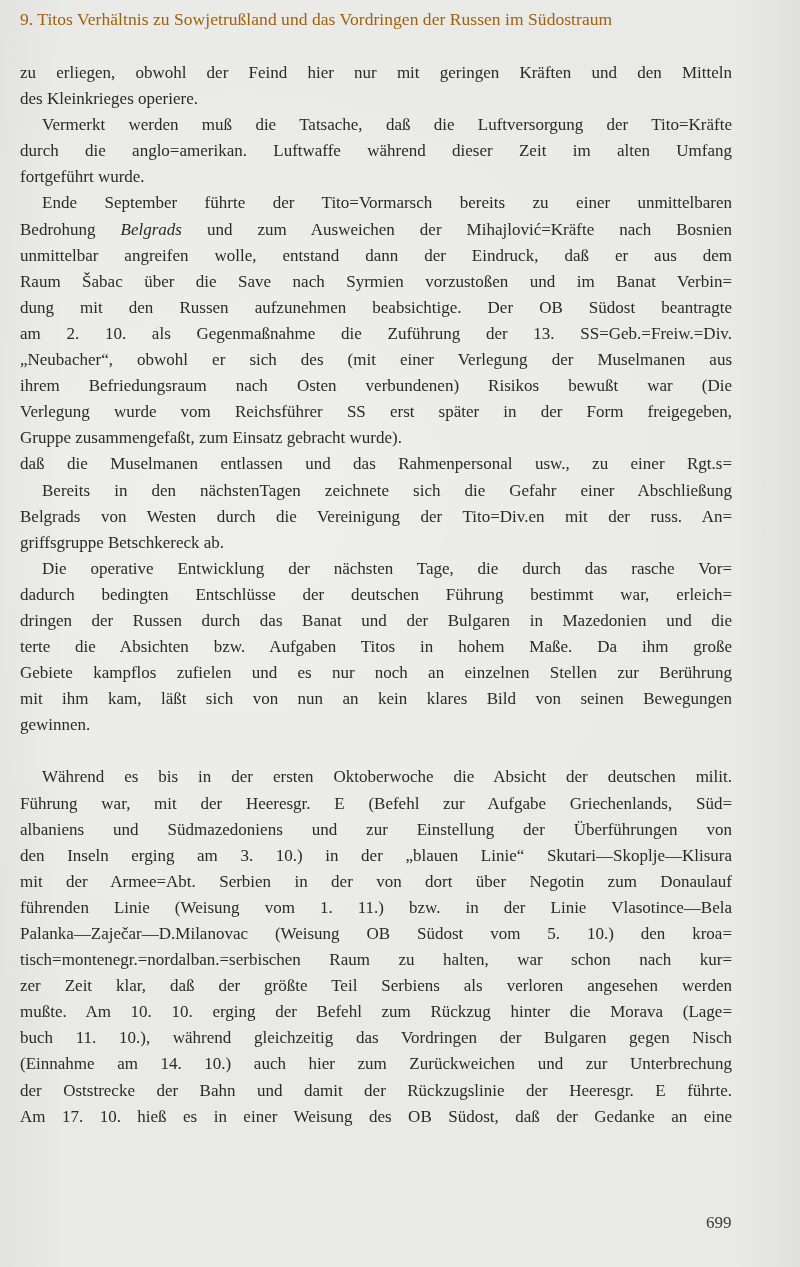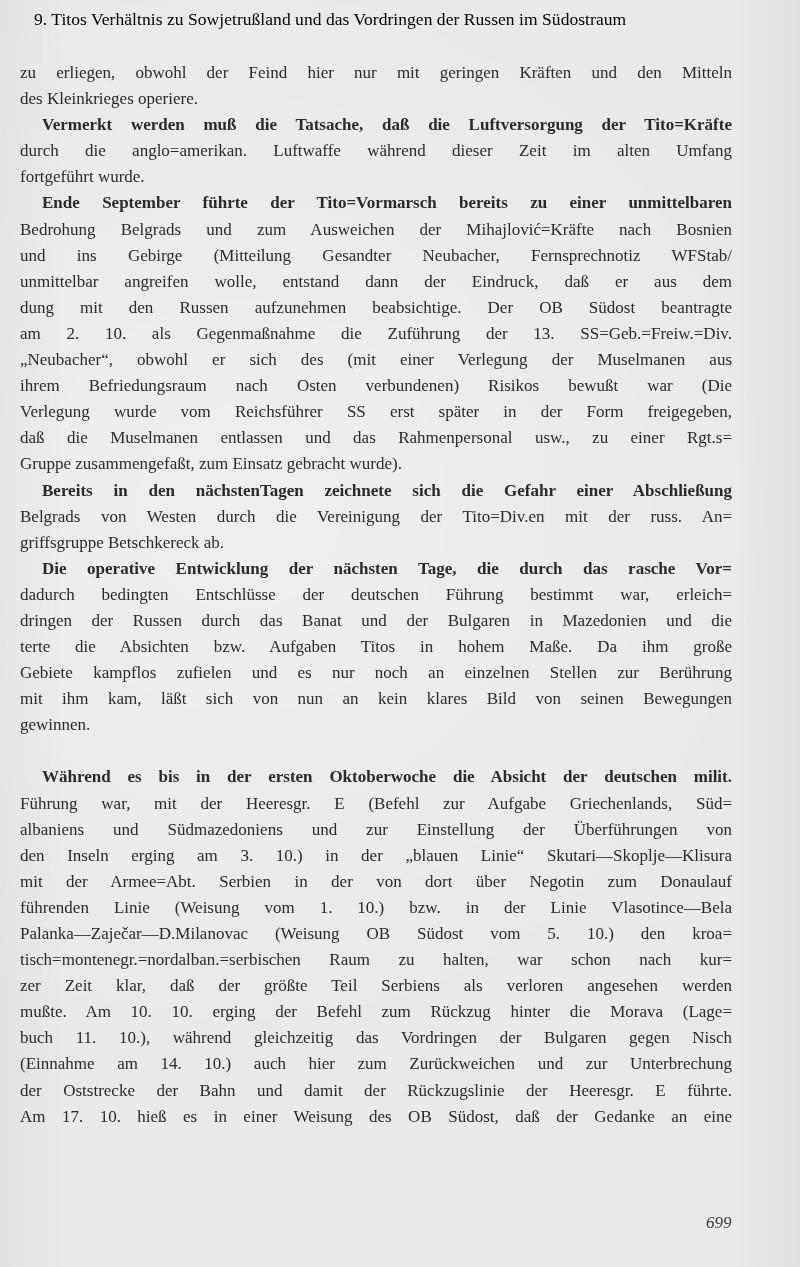--- a/index.html
+++ b/index.html
@@ -18,26 +18,26 @@
   .scan-noise {
     position: absolute;
     inset: 0;
     background:
       radial-gradient(circle at 30% 40%, rgba(255,255,255,0.25), rgba(0,0,0,0) 60%),
       linear-gradient(90deg, rgba(0,0,0,0.03), rgba(0,0,0,0) 8%, rgba(0,0,0,0) 92%, rgba(0,0,0,0.04));
     pointer-events: none;
   }
   .running-head {
     position: absolute;
-    left: 34px;
+    left: 20px;
     top: 9px;
     width: 720px;
     font-size: 17.5px;
     letter-spacing: 0.05px;
-    color: #000000;
+    color: #a16207;
     white-space: nowrap;
   }
   .text-block {
     position: absolute;
     left: 20px;
     top: 60px;
     width: 712px;
   }
   .line {
     height: 26.1px;
@@ -46,34 +46,33 @@
     white-space: nowrap;
     text-align: justify;
     text-align-last: justify;
     color: #2a2a2a;
   }
   .line.last {
     text-align-last: left;
   }
   .line.indent {
     padding-left: 22px;
-    font-weight: bold;
   }
   .gap {
     height: 26px;
   }
   .italic {
+    font-style: italic;
   }
   .page-number {
     position: absolute;
     left: 706px;
     top: 1213px;
     font-size: 17px;
     color: #3a3a3a;
-    font-style: italic;
   }
 </style>
 </head>
 <body>
 
 <div class="scan-noise"></div>
 
 <div class="running-head">9. Titos Verhältnis zu Sowjetrußland und das Vordringen der Russen im Südostraum</div>
 
 <div class="text-block">
@@ -85,29 +84,29 @@
 
   <div>
     <div class="line indent">Vermerkt werden muß die Tatsache, daß die Luftversorgung der Tito=Kräfte</div>
     <div class="line">durch die anglo=amerikan. Luftwaffe während dieser Zeit im alten Umfang</div>
     <div class="line last">fortgeführt wurde.</div>
   </div>
 
   <div>
     <div class="line indent">Ende September führte der Tito=Vormarsch bereits zu einer unmittelbaren</div>
     <div class="line"><span>Bedrohung </span><span class="italic">Belgrads</span><span> </span><span>und zum Ausweichen der Mihajlović=Kräfte nach Bosnien</span></div>
-    <div class="line">und ins Gebirge (Mitteilung Gesandter Neubacher, Fernsprechnotiz WFStab/</div>
     <div class="line">unmittelbar angreifen wolle, entstand dann der Eindruck, daß er aus dem</div>
+    <div class="line">Raum Šabac über die Save nach Syrmien vorzustoßen und im Banat Verbin=</div>
     <div class="line">dung mit den Russen aufzunehmen beabsichtige. Der OB Südost beantragte</div>
     <div class="line">am 2. 10. als Gegenmaßnahme die Zuführung der 13. SS=Geb.=Freiw.=Div.</div>
     <div class="line">„Neubacher“, obwohl er sich des (mit einer Verlegung der Muselmanen aus</div>
     <div class="line">ihrem Befriedungsraum nach Osten verbundenen) Risikos bewußt war (Die</div>
     <div class="line">Verlegung wurde vom Reichsführer SS erst später in der Form freigegeben,</div>
+    <div class="line last">Gruppe zusammengefaßt, zum Einsatz gebracht wurde).</div>
     <div class="line">daß die Muselmanen entlassen und das Rahmenpersonal usw., zu einer Rgt.s=</div>
-    <div class="line last">Gruppe zusammengefaßt, zum Einsatz gebracht wurde).</div>
   </div>
 
   <div>
     <div class="line indent">Bereits in den nächstenTagen zeichnete sich die Gefahr einer Abschließung</div>
     <div class="line">Belgrads von Westen durch die Vereinigung der Tito=Div.en mit der russ. An=</div>
     <div class="line last">griffsgruppe Betschkereck ab.</div>
   </div>
 
   <div>
     <div class="line indent">Die operative Entwicklung der nächsten Tage, die durch das rasche Vor=</div>
@@ -120,21 +119,21 @@
   </div>
 
   <div class="gap"></div>
 
   <div>
     <div class="line indent">Während es bis in der ersten Oktoberwoche die Absicht der deutschen milit.</div>
     <div class="line">Führung war, mit der Heeresgr. E (Befehl zur Aufgabe Griechenlands, Süd=</div>
     <div class="line">albaniens und Südmazedoniens und zur Einstellung der Überführungen von</div>
     <div class="line">den Inseln erging am 3. 10.) in der „blauen Linie“ Skutari—Skoplje—Klisura</div>
     <div class="line">mit der Armee=Abt. Serbien in der von dort über Negotin zum Donaulauf</div>
-    <div class="line">führenden Linie (Weisung vom 1. 10.) bzw. in der Linie Vlasotince—Bela</div>
+    <div class="line">führenden Linie (Weisung vom 1. 11.) bzw. in der Linie Vlasotince—Bela</div>
     <div class="line">Palanka—Zaječar—D.Milanovac (Weisung OB Südost vom 5. 10.) den kroa=</div>
     <div class="line">tisch=montenegr.=nordalban.=serbischen Raum zu halten, war schon nach kur=</div>
     <div class="line">zer Zeit klar, daß der größte Teil Serbiens als verloren angesehen werden</div>
     <div class="line">mußte. Am 10. 10. erging der Befehl zum Rückzug hinter die Morava (Lage=</div>
     <div class="line">buch 11. 10.), während gleichzeitig das Vordringen der Bulgaren gegen Nisch</div>
     <div class="line">(Einnahme am 14. 10.) auch hier zum Zurückweichen und zur Unterbrechung</div>
     <div class="line">der Oststrecke der Bahn und damit der Rückzugslinie der Heeresgr. E führte.</div>
     <div class="line">Am 17. 10. hieß es in einer Weisung des OB Südost, daß der Gedanke an eine</div>
   </div>
 

